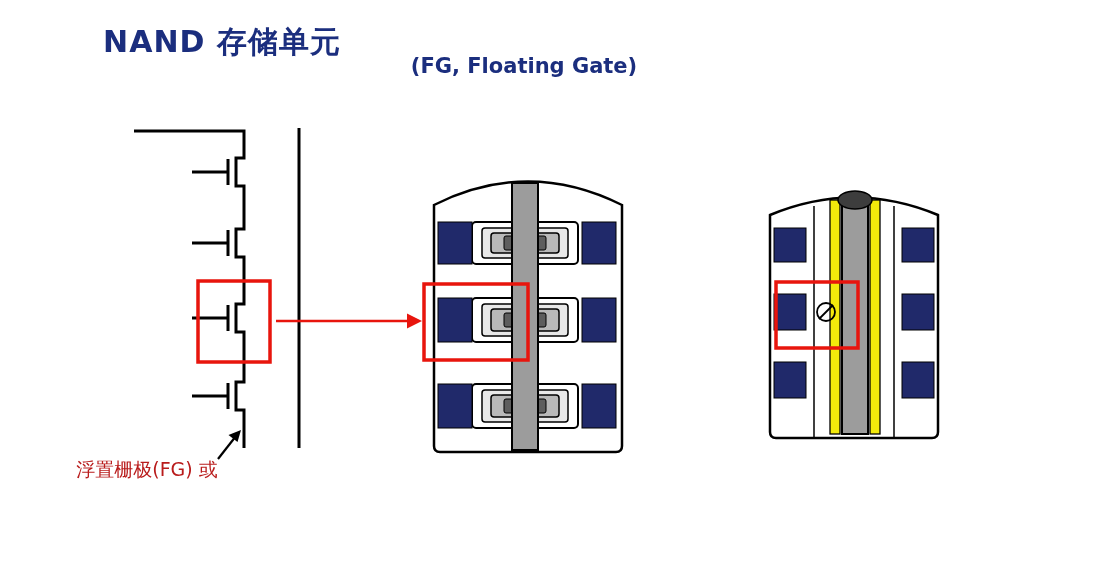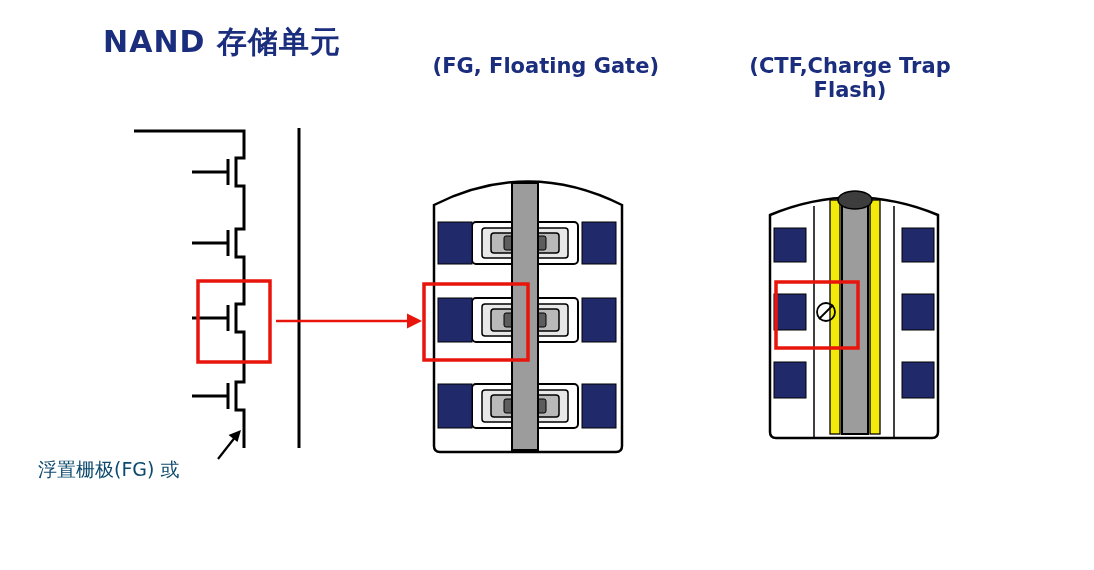--- a/index.html
+++ b/index.html
@@ -12,43 +12,42 @@
   *{margin:0;padding:0;box-sizing:border-box;}
   body{
     width:1094px;height:570px;background:#ffffff;overflow:hidden;position:relative;
     font-family:"DejaVu Sans","Liberation Sans",sans-serif;
   }
   .stage{position:absolute;left:12px;top:0;width:1094px;height:414px;}
   .hd{position:absolute;text-align:center;color:var(--heading-navy);font-weight:bold;}
   .hd-title{font-size:30px;letter-spacing:1px;}
   .hd-sub{font-size:21px;letter-spacing:0px;}
   .note{
-    position:absolute;left:26px;top:457px;width:218px;
-    color:#0c4a6e;font-size:19px;line-height:25px;font-weight:500;
+    position:absolute;left:26px;top:457px;width:218px;text-align:center;
+    color:#b91c1c;font-size:19px;line-height:25px;font-weight:500;
   }
   svg{position:absolute;left:0;top:0;}
   .ink{stroke:#000;fill:none;}
   .navy{fill:var(--block-navy);stroke:#000;stroke-width:1;}
   .graybar{fill:var(--channel-gray);stroke:#000;stroke-width:2;}
   .yellow{fill:var(--trap-yellow);stroke:#000;stroke-width:1.3;}
   .redbox{stroke:var(--highlight-red);stroke-width:3.5;fill:none;}
   .redline{stroke:var(--highlight-red);stroke-width:2.5;fill:none;}
   .redfill{fill:var(--highlight-red);stroke:none;}
   .white-shell{fill:#ffffff;stroke:#000;stroke-width:2.5;}
 </style>
 </head>
 <body>
 
 <div class="stage">
 
   <div class="hd hd-title" style="left:60px;top:22px;width:300px;">NAND 存储单元</div>
 
-  <div class="hd hd-sub" style="left:377px;top:54px;width:270px;text-align:right;">(FG, Floating Gate)</div>
+  <div class="hd hd-sub" style="left:377px;top:54px;width:270px;">(FG, Floating Gate)</div>
 
-  <div class="hd hd-sub" style="left:698px;top:54px;width:280px;">(CTF,Charge Trap Flash)</div>
 
   <svg width="1094" height="570" viewBox="0 0 1094 570">
 
     <g>
       <line class="ink" x1="287" y1="128" x2="287" y2="448" stroke-width="3"></line>
       <path class="ink" stroke-width="3" d="M122 131 H232 V158 H224 V186 H232 V229 H224 V257 H232 V304 H224 V332 H232 V382 H224 V410 H232 V448"></path>
       <g class="ink" stroke-width="3">
         <path d="M180 172 H216 M216 159 V185"></path>
         <path d="M180 243 H216 M216 230 V256"></path>
         <path d="M180 318 H216 M216 305 V331"></path>

